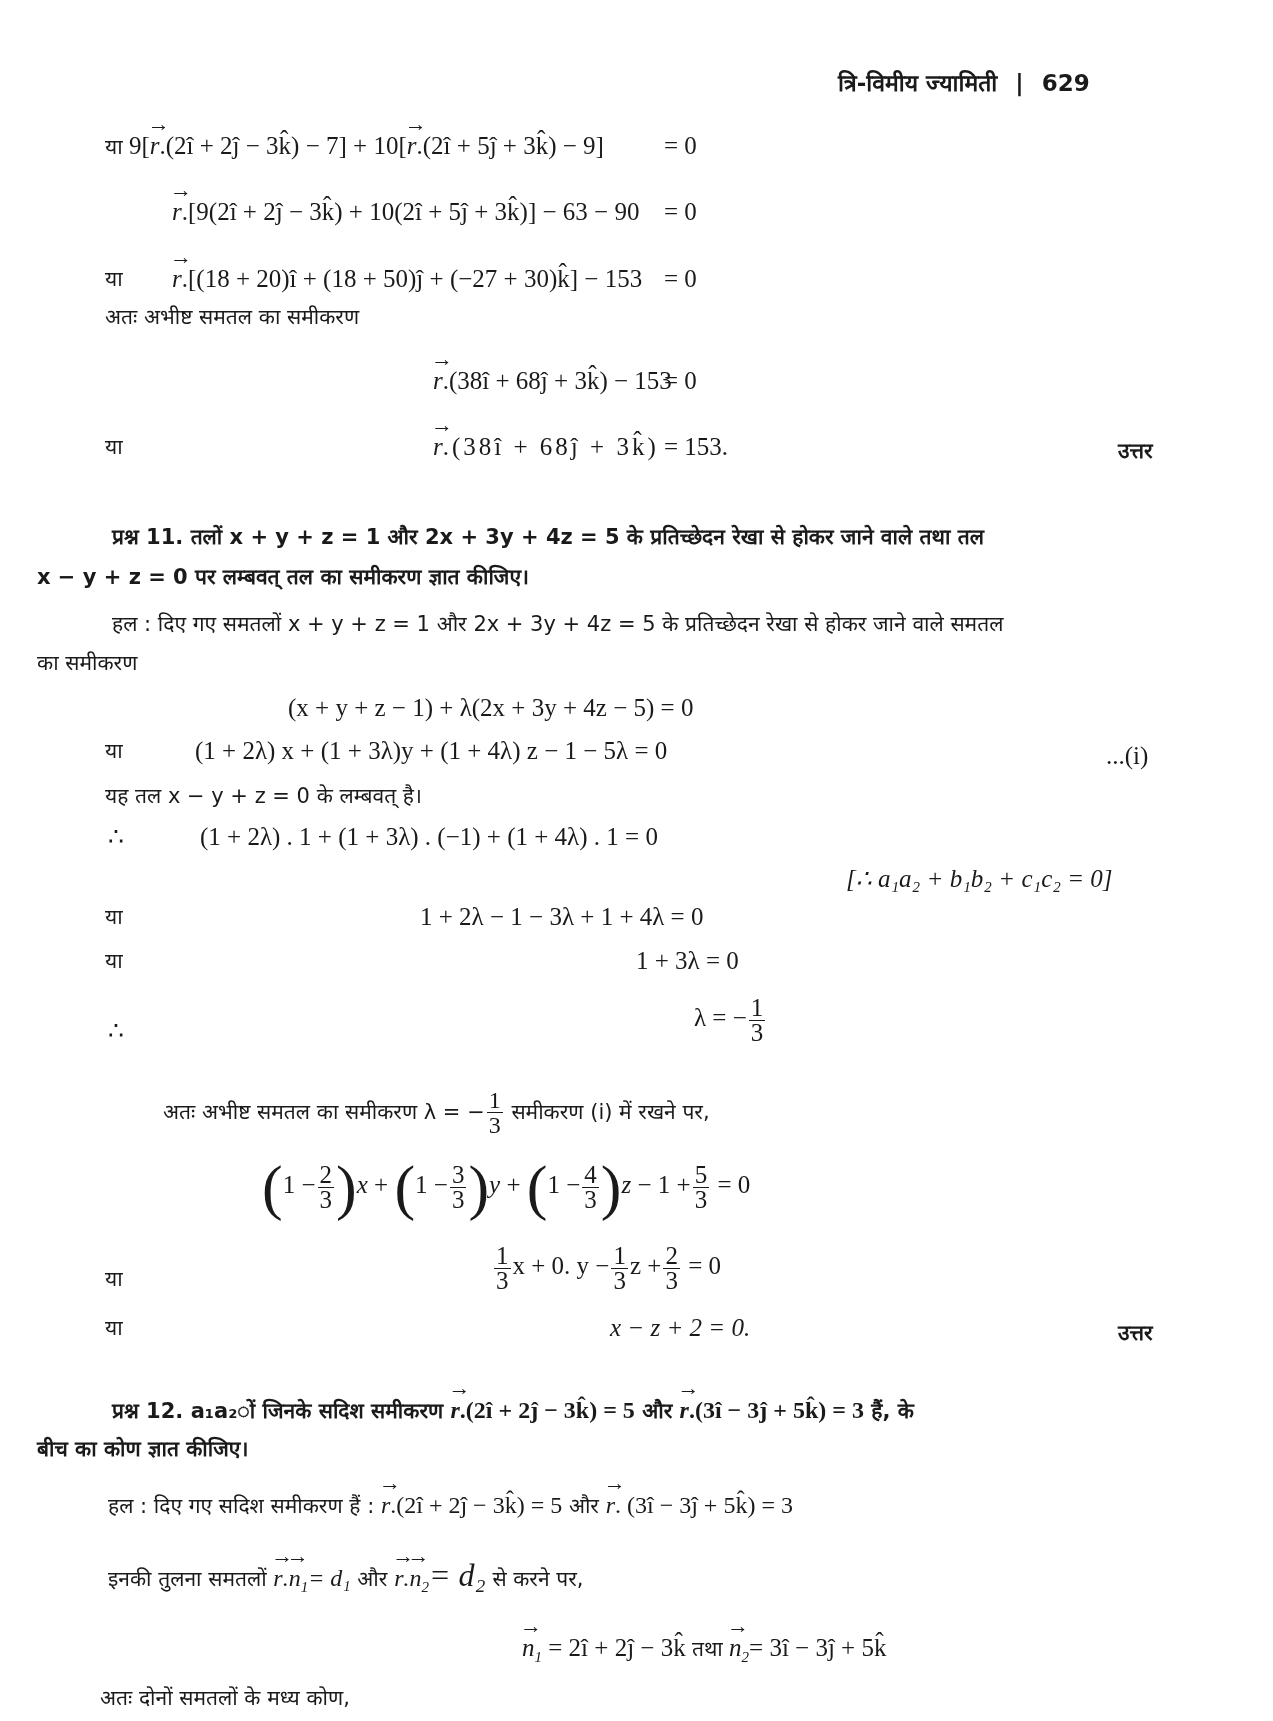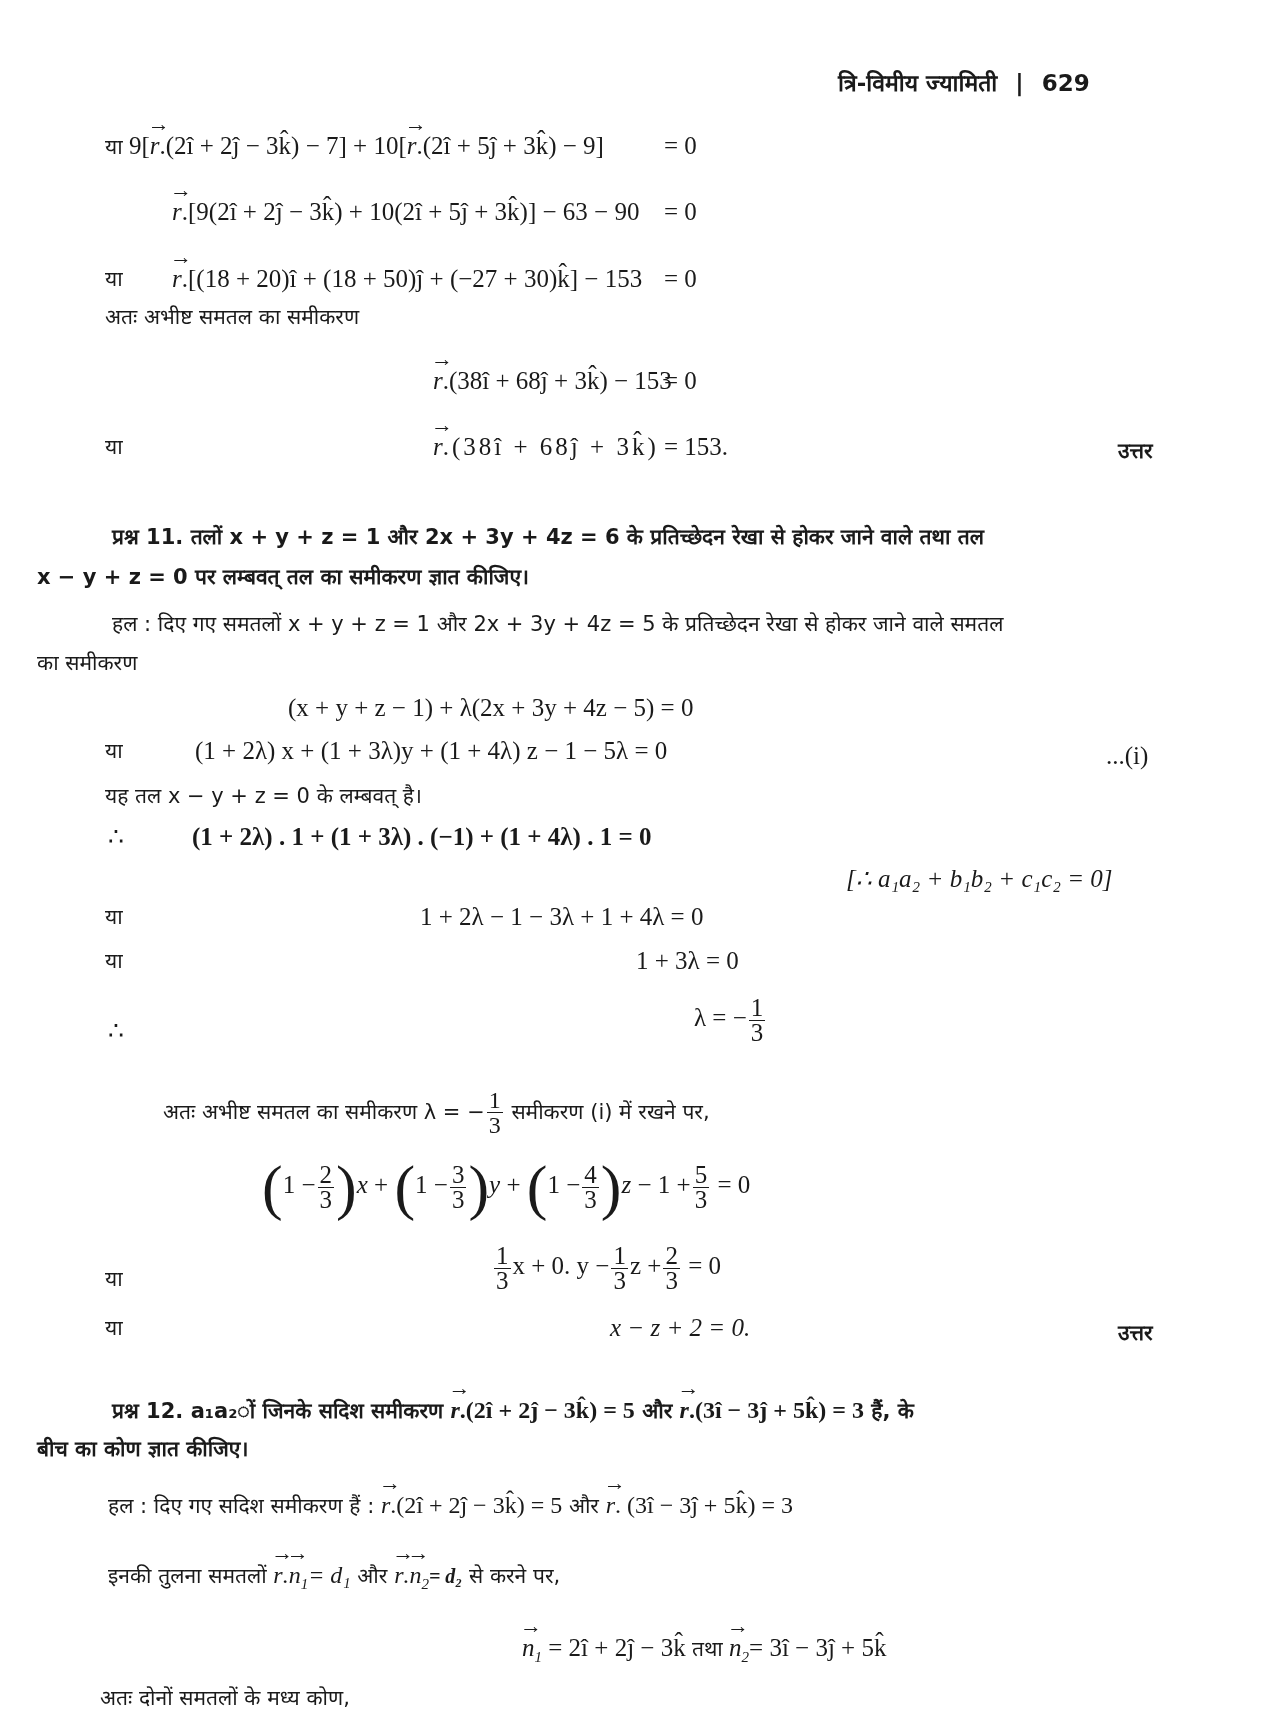--- a/index.html
+++ b/index.html
@@ -53,36 +53,36 @@
 
 <div class="ln hi" style="left:105px;top:432px;">या</div>
 <div class="ln" style="left:433px;top:432px;">
   <span class="vec m">r</span><span style="letter-spacing:3px;">.(38î + 68ĵ + 3k̂)</span>
 </div>
 <div class="ln" style="left:664px;top:432px;">= 153.</div>
 <div class="ln ans" style="left:1118px;top:436px;">उत्तर</div>
 
 <div class="ln hi b" style="left:112px;top:522px;">
   <span>प्रश्न 11.</span>
-  <span>तलों x + y + z = 1 और 2x + 3y + 4z = 6 के प्रतिच्छेदन रेखा से होकर जाने वाले तथा तल</span>
+  <span>तलों x + y + z = 1 और 2x + 3y + 4z = 5 के प्रतिच्छेदन रेखा से होकर जाने वाले तथा तल</span>
 </div>
 <div class="ln hi b" style="left:37px;top:562px;">x − y + z = 0 पर लम्बवत् तल का समीकरण ज्ञात कीजिए।</div>
 <div class="ln hi" style="left:112px;top:609px;">हल : दिए गए समतलों x + y + z = 1 और 2x + 3y + 4z = 5 के प्रतिच्छेदन रेखा से होकर जाने वाले समतल</div>
 <div class="ln hi" style="left:37px;top:648px;">का समीकरण</div>
 
 <div class="ln" style="left:288px;top:693px;font-family:Liberation Serif, serif;">(x + y + z − 1) + λ(2x + 3y + 4z − 5) = 0</div>
 
 <div class="ln hi" style="left:105px;top:736px;">या</div>
 <div class="ln" style="left:195px;top:736px;">(1 + 2λ) x + (1 + 3λ)y + (1 + 4λ) z − 1 − 5λ = 0</div>
 <div class="ln" style="left:1106px;top:741px;">...(i)</div>
 
 <div class="ln hi" style="left:105px;top:781px;">यह तल x − y + z = 0 के लम्बवत् है।</div>
 
 <div class="ln" style="left:108px;top:822px;">∴</div>
-<div class="ln" style="left:192px;top:822px;font-weight:bold;">(1 + 2λ) . 1 + (1 + 3λ) . (−1) + (1 + 4λ) . 1 = 0</div>
+<div class="ln" style="left:200px;top:822px;">(1 + 2λ) . 1 + (1 + 3λ) . (−1) + (1 + 4λ) . 1 = 0</div>
 
 <div class="ln m" style="left:846px;top:864px;text-align:center;">[∴ a₁a₂ + b₁b₂ + c₁c₂ = 0]</div>
 
 <div class="ln hi" style="left:105px;top:902px;">या</div>
 <div class="ln" style="left:420px;top:902px;">1 + 2λ − 1 − 3λ + 1 + 4λ = 0</div>
 
 <div class="ln hi" style="left:105px;top:946px;">या</div>
 <div class="ln" style="left:636px;top:946px;">1 + 3λ = 0</div>
 
 <div class="ln" style="left:108px;top:1016px;">∴</div>
@@ -126,21 +126,21 @@
   <span>हल : दिए गए सदिश समीकरण हैं :</span>
   <span class="vec m" style="font-family:'Liberation Serif',serif;font-size:24px;">r</span><span style="font-family:'Liberation Serif',serif;font-size:24px;">.(2î + 2ĵ − 3k̂) = 5</span>
   <span>और</span>
   <span class="vec m" style="font-family:'Liberation Serif',serif;font-size:24px;">r</span><span style="font-family:'Liberation Serif',serif;font-size:24px;">. (3î − 3ĵ + 5k̂) = 3</span>
 </div>
 
 <div class="ln hi" style="left:108px;top:1560px;">
   <span>इनकी तुलना समतलों</span>
   <span style="font-family:'Liberation Serif',serif;font-size:24px;" class="m"><span class="vec">r</span>.<span class="vec">n<sub style="font-size:15px;">1</sub></span></span><span style="font-family:'Liberation Serif',serif;font-size:24px;" class="m">= d₁</span>
   <span>और</span>
-  <span style="font-family:'Liberation Serif',serif;font-size:24px;" class="m"><span class="vec">r</span>.<span class="vec">n<sub style="font-size:15px;">2</sub></span></span><span style="font-family:'Liberation Serif',serif;font-size:20px;font-weight:bold;" class="m">= d₂</span>
+  <span style="font-family:'Liberation Serif',serif;font-size:24px;" class="m"><span class="vec">r</span>.<span class="vec">n<sub style="font-size:15px;">2</sub></span></span><span style="font-family:'Liberation Serif',serif;font-size:32px;" class="m">= d₂</span>
   <span>से करने पर,</span>
 </div>
 
 <div class="ln" style="left:522px;top:1633px;">
   <span class="vec m">n<sub style="font-size:15px;">1</sub></span>
   <span>= 2î + 2ĵ − 3k̂</span>
   <span class="hi">तथा</span>
   <span class="vec m">n<sub style="font-size:15px;">2</sub></span><span>= 3î − 3ĵ + 5k̂</span>
 </div>
 

